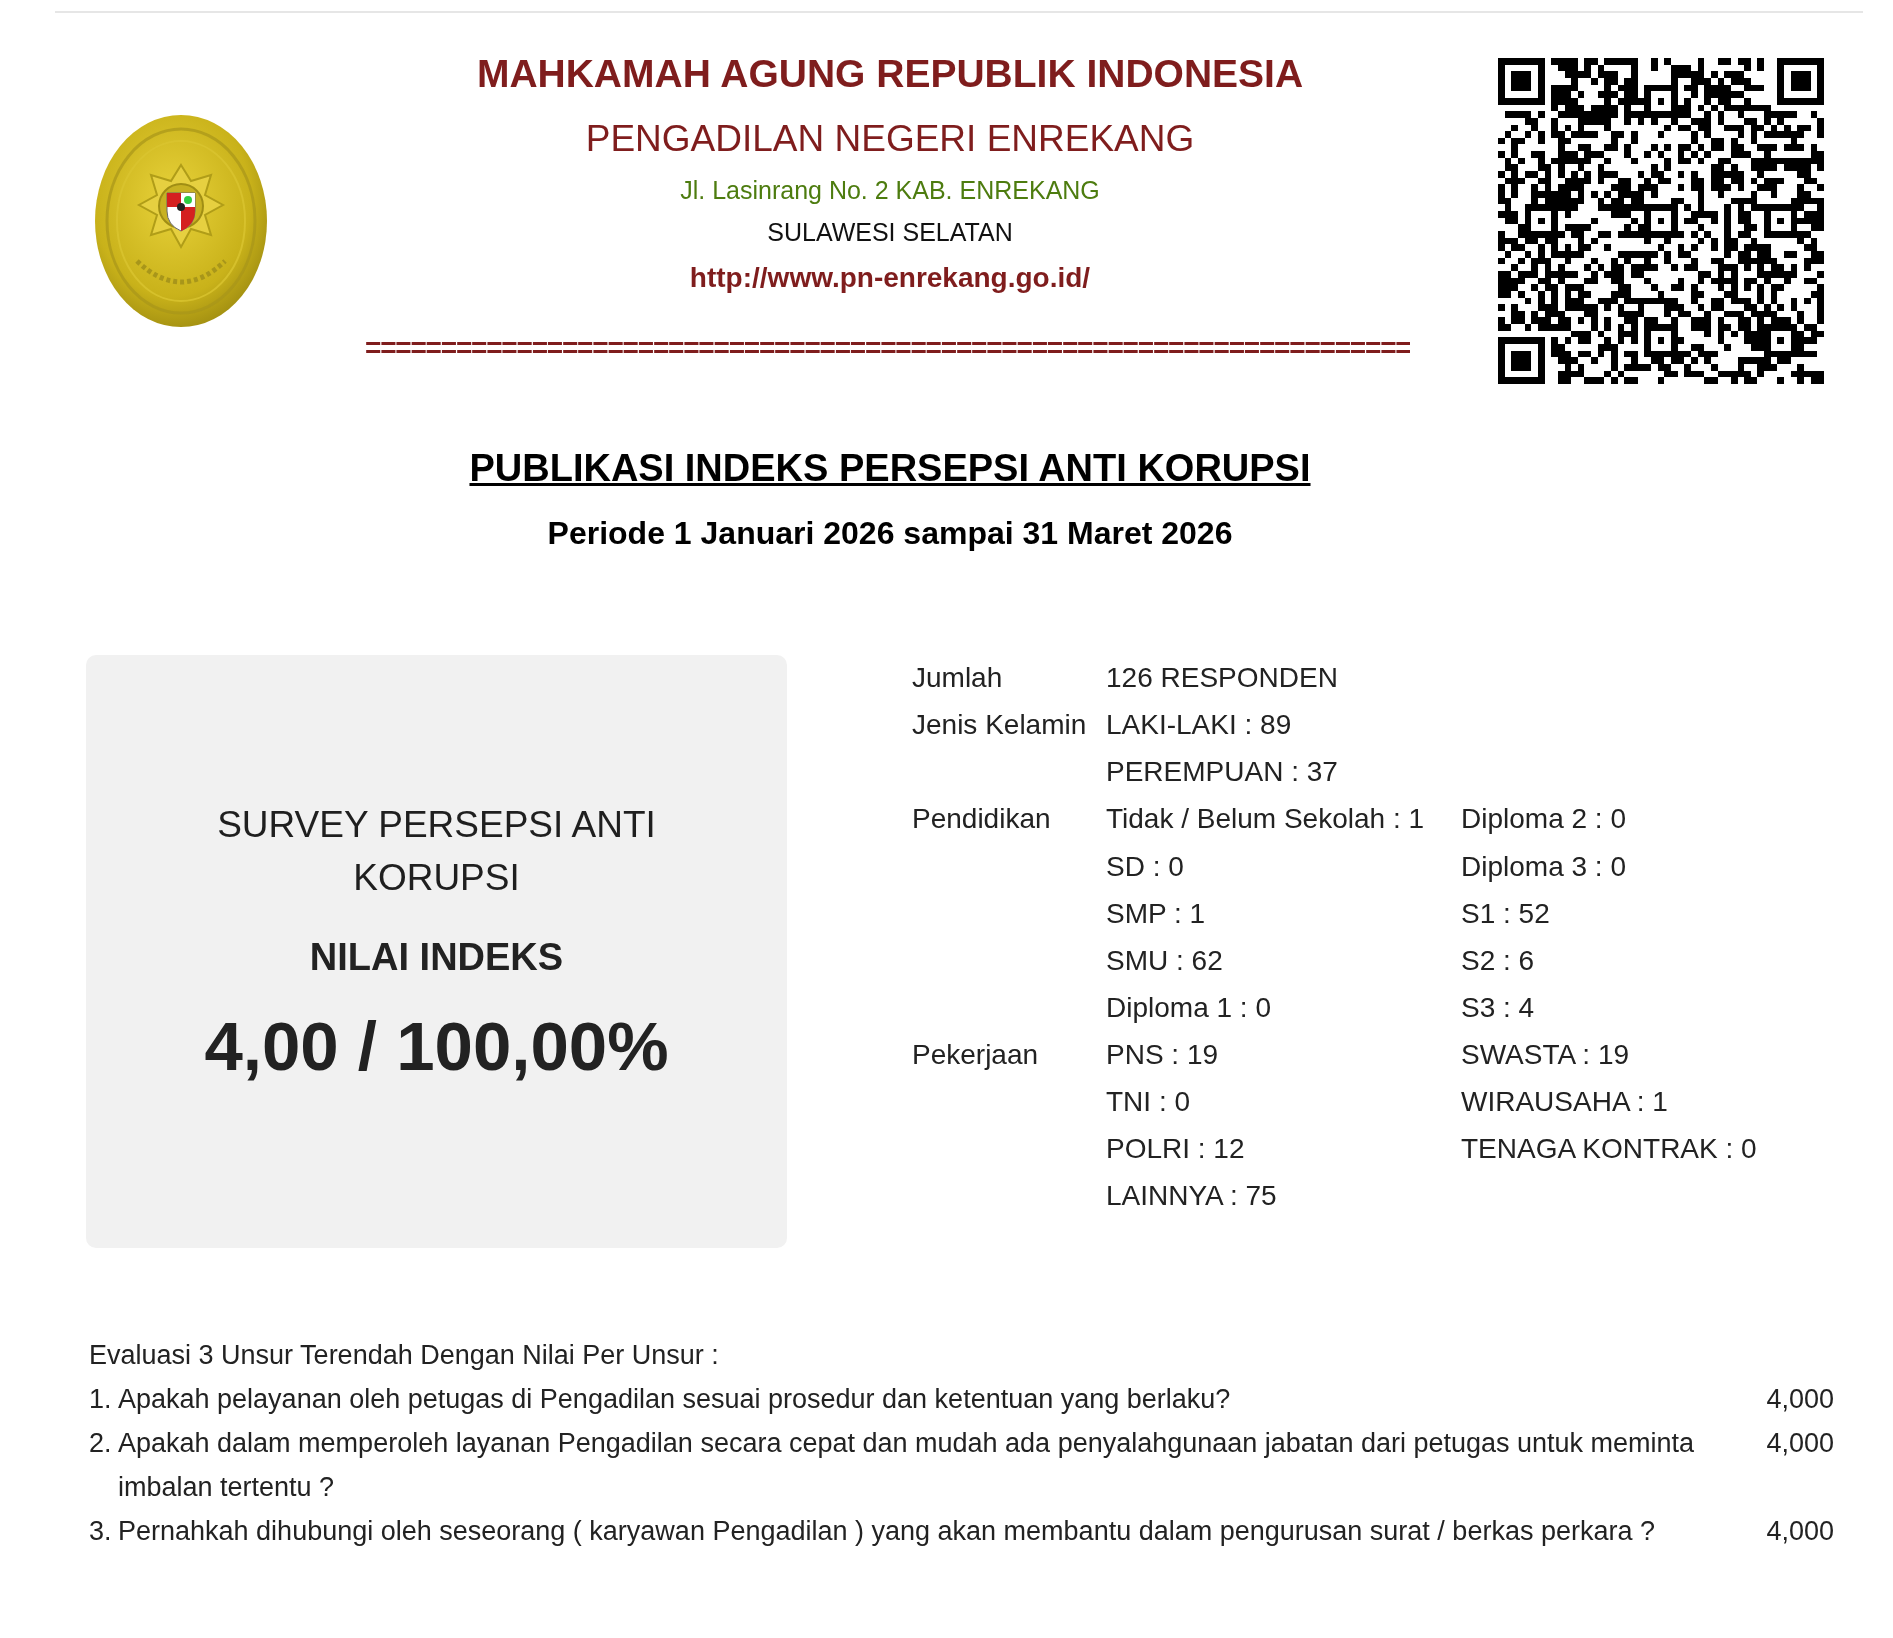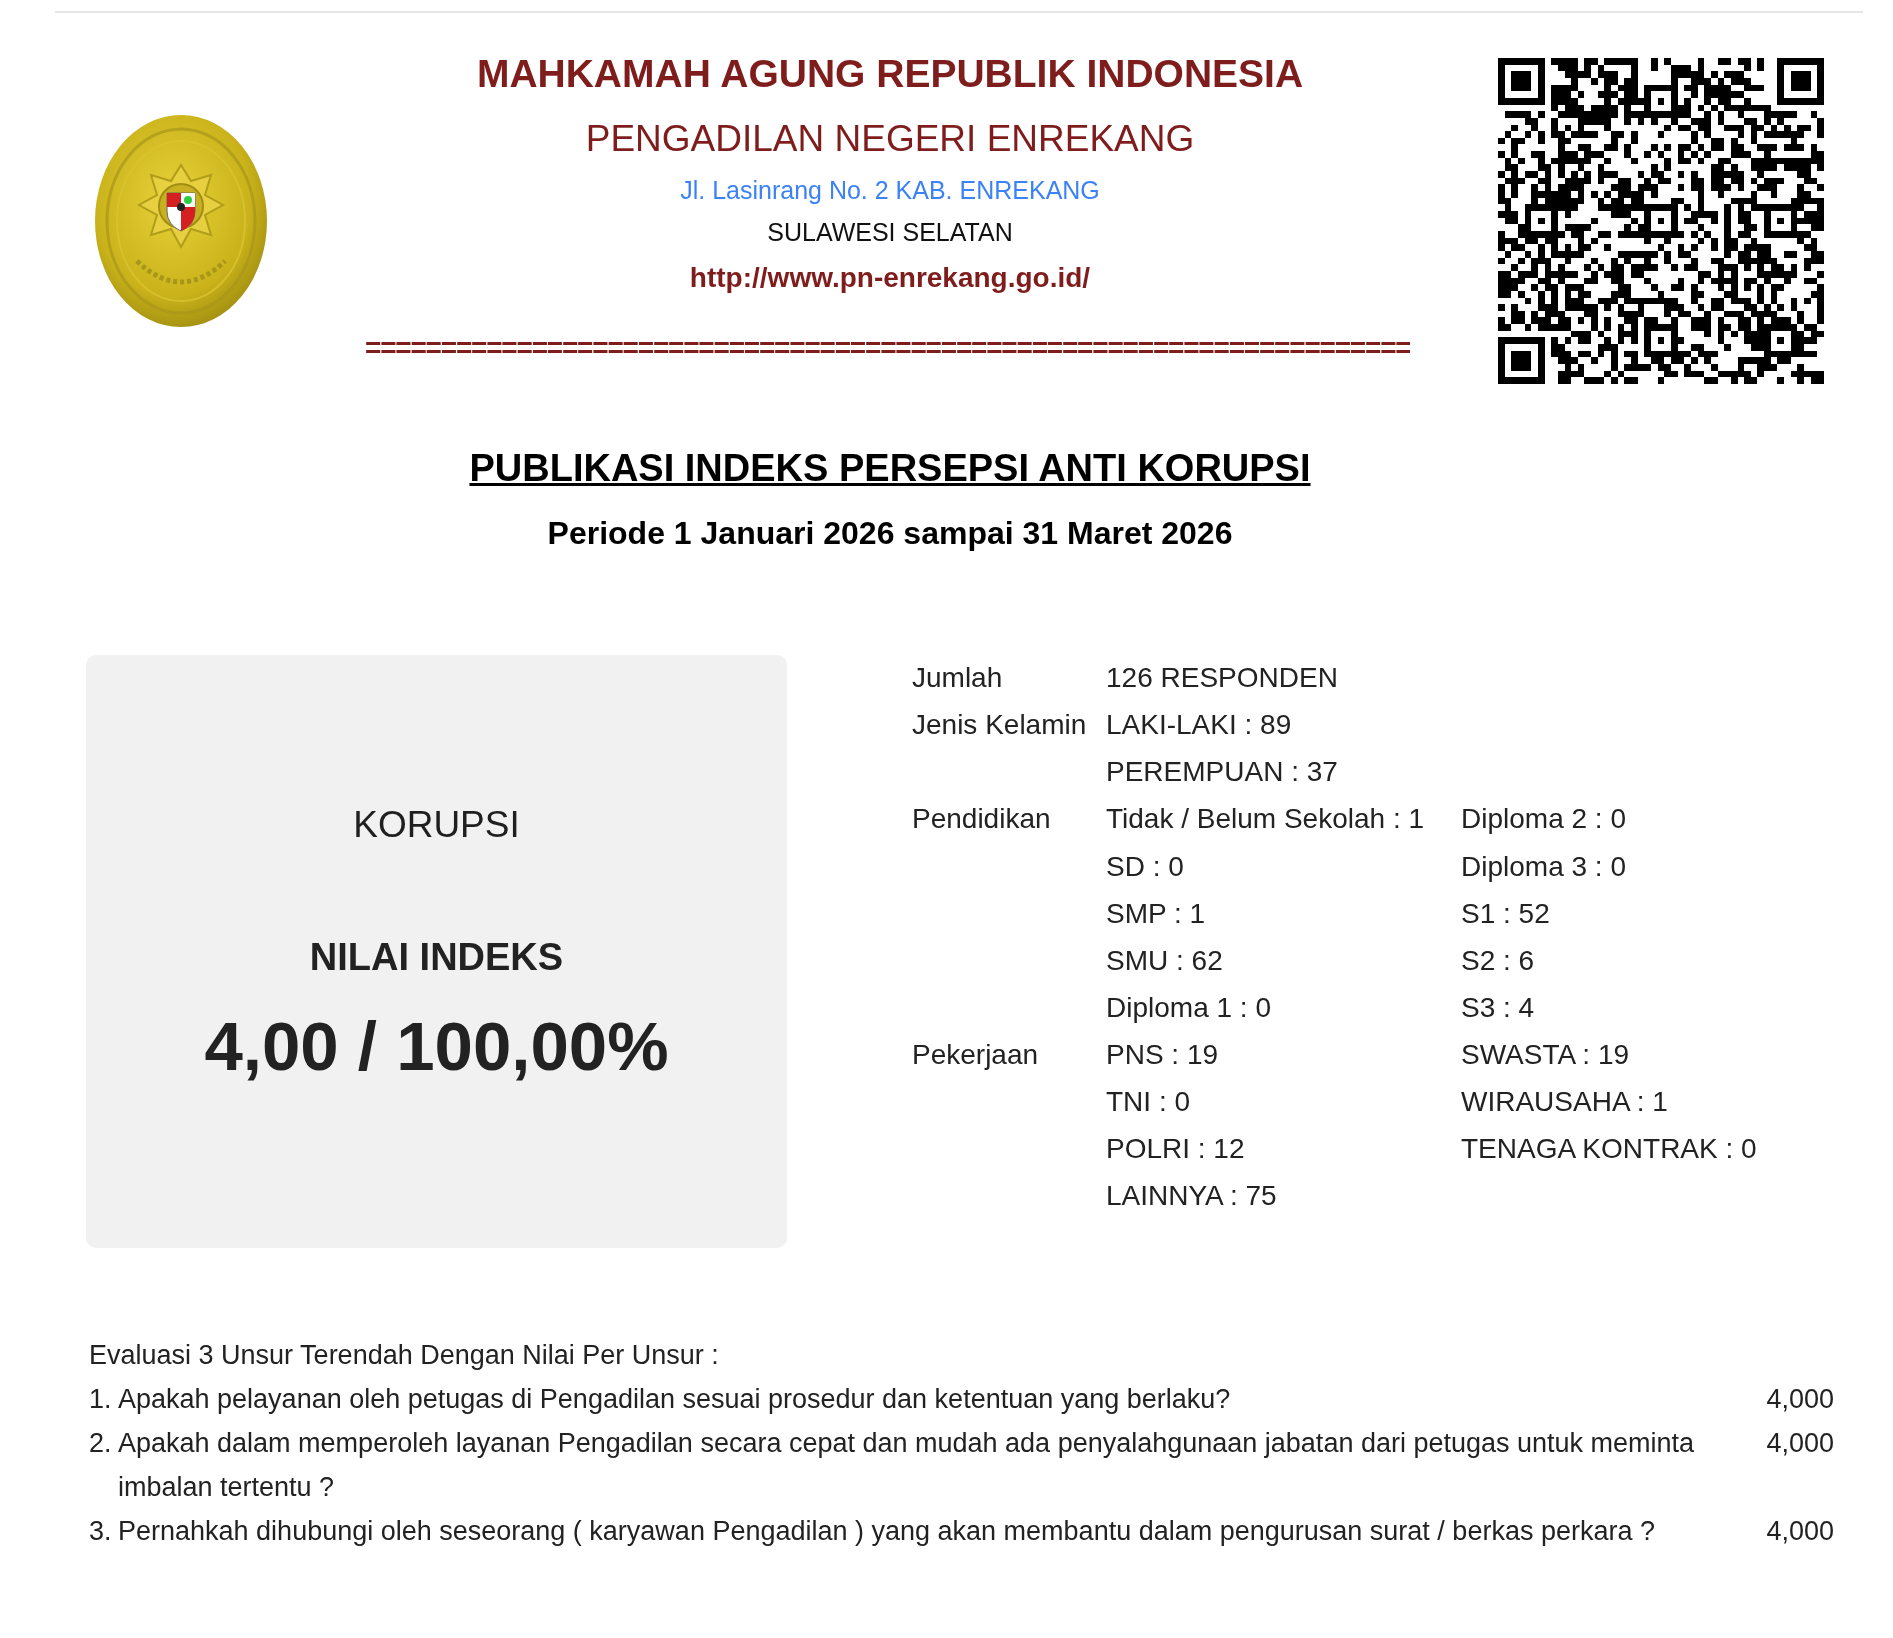--- a/index.html
+++ b/index.html
@@ -8,21 +8,21 @@
     font-family: "Liberation Sans", sans-serif; color: #222222;
   }
   .top-rule { position: absolute; left: 55px; top: 11px; width: 1808px; height: 2px; background: #e6e6e6; }
 
   .emblem { position: absolute; left: 93px; top: 113px; width: 176px; height: 216px; }
   .qr { position: absolute; left: 1498px; top: 58px; width: 326px; height: 326px; }
 
   .hdr { position: absolute; left: 340px; width: 1100px; text-align: center; white-space: nowrap; color: #7f1d1d; }
   .hdr-1 { top: 52px; font-size: 39px; font-weight: bold; }
   .hdr-2 { top: 118px; font-size: 37px; }
-  .hdr-3 { top: 176px; font-size: 25px; color: #3b82f6; }
+  .hdr-3 { top: 176px; font-size: 25px; color: #4d7c0f; }
   .hdr-4 { top: 218px; font-size: 25px; color: #111; }
   .hdr-5 { top: 262px; font-size: 28px; font-weight: bold; }
   .hdr-sep { top: 332px; font-size: 28px; font-weight: bold; letter-spacing: -1.2px; overflow: hidden; left: 365px; width: 1045px; text-align: left; }
 
   .title { position: absolute; left: 340px; width: 1100px; text-align: center; top: 447px; font-size: 38px; font-weight: bold; color: #000; white-space: nowrap; text-decoration: underline; }
   .period { position: absolute; left: 340px; width: 1100px; text-align: center; top: 515px; font-size: 32px; font-weight: bold; color: #000; white-space: nowrap; }
 
   .card {
     position: absolute; left: 86px; top: 655px; width: 701px; height: 593px;
     background: #f1f1f1; border-radius: 10px;
@@ -1290,20 +1290,21 @@
       <rect x="47" y="48" width="1" height="1" fill="#000"></rect>
       <rect x="48" y="48" width="1" height="1" fill="#000"></rect>
     </svg>
 </div>
 
 <div class="title">PUBLIKASI INDEKS PERSEPSI ANTI KORUPSI</div>
 <div class="period">Periode 1 Januari 2026 sampai 31 Maret 2026</div>
 
 <div class="card">
   <div class="card-sub">
+    <div>SURVEY PERSEPSI ANTI</div>
     <div>KORUPSI</div>
   </div>
   <div class="card-label">NILAI INDEKS</div>
   <div class="card-value">4,00 / 100,00%</div>
 </div>
 
 <div class="stats">
   <div class="stat-row" style="top:0px">
     <span class="stat-label">Jumlah</span>
     <span class="stat-v1">126 RESPONDEN</span>

